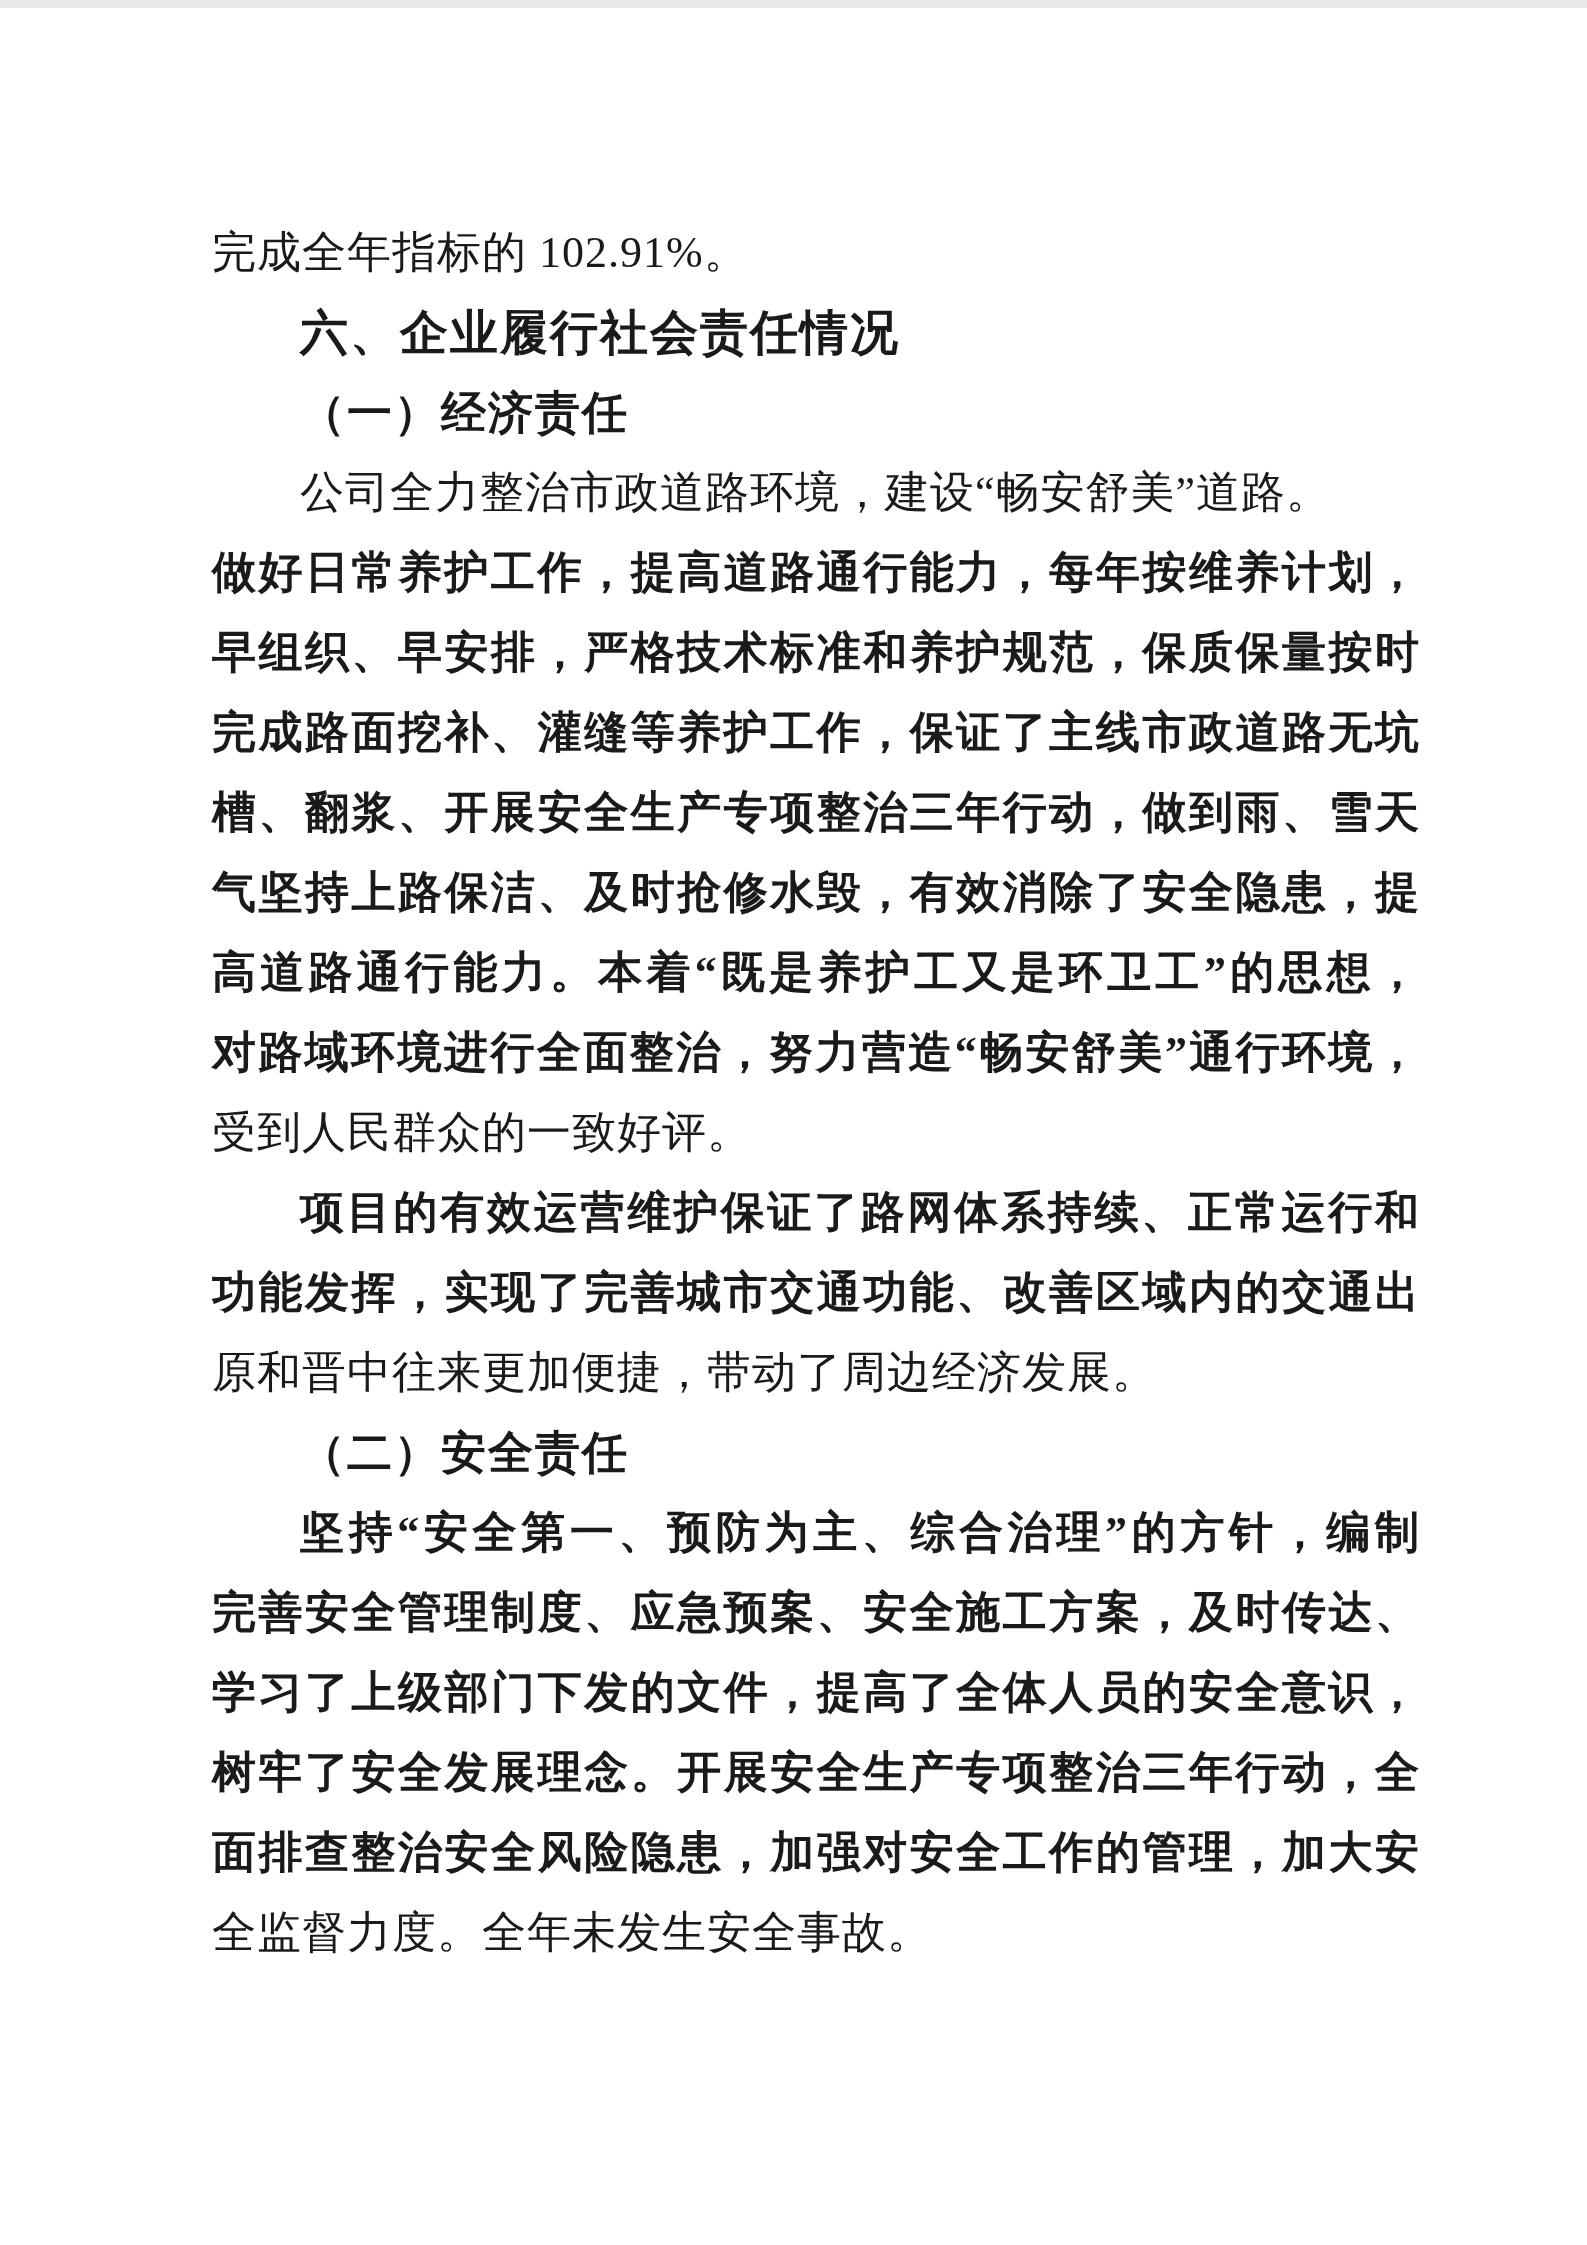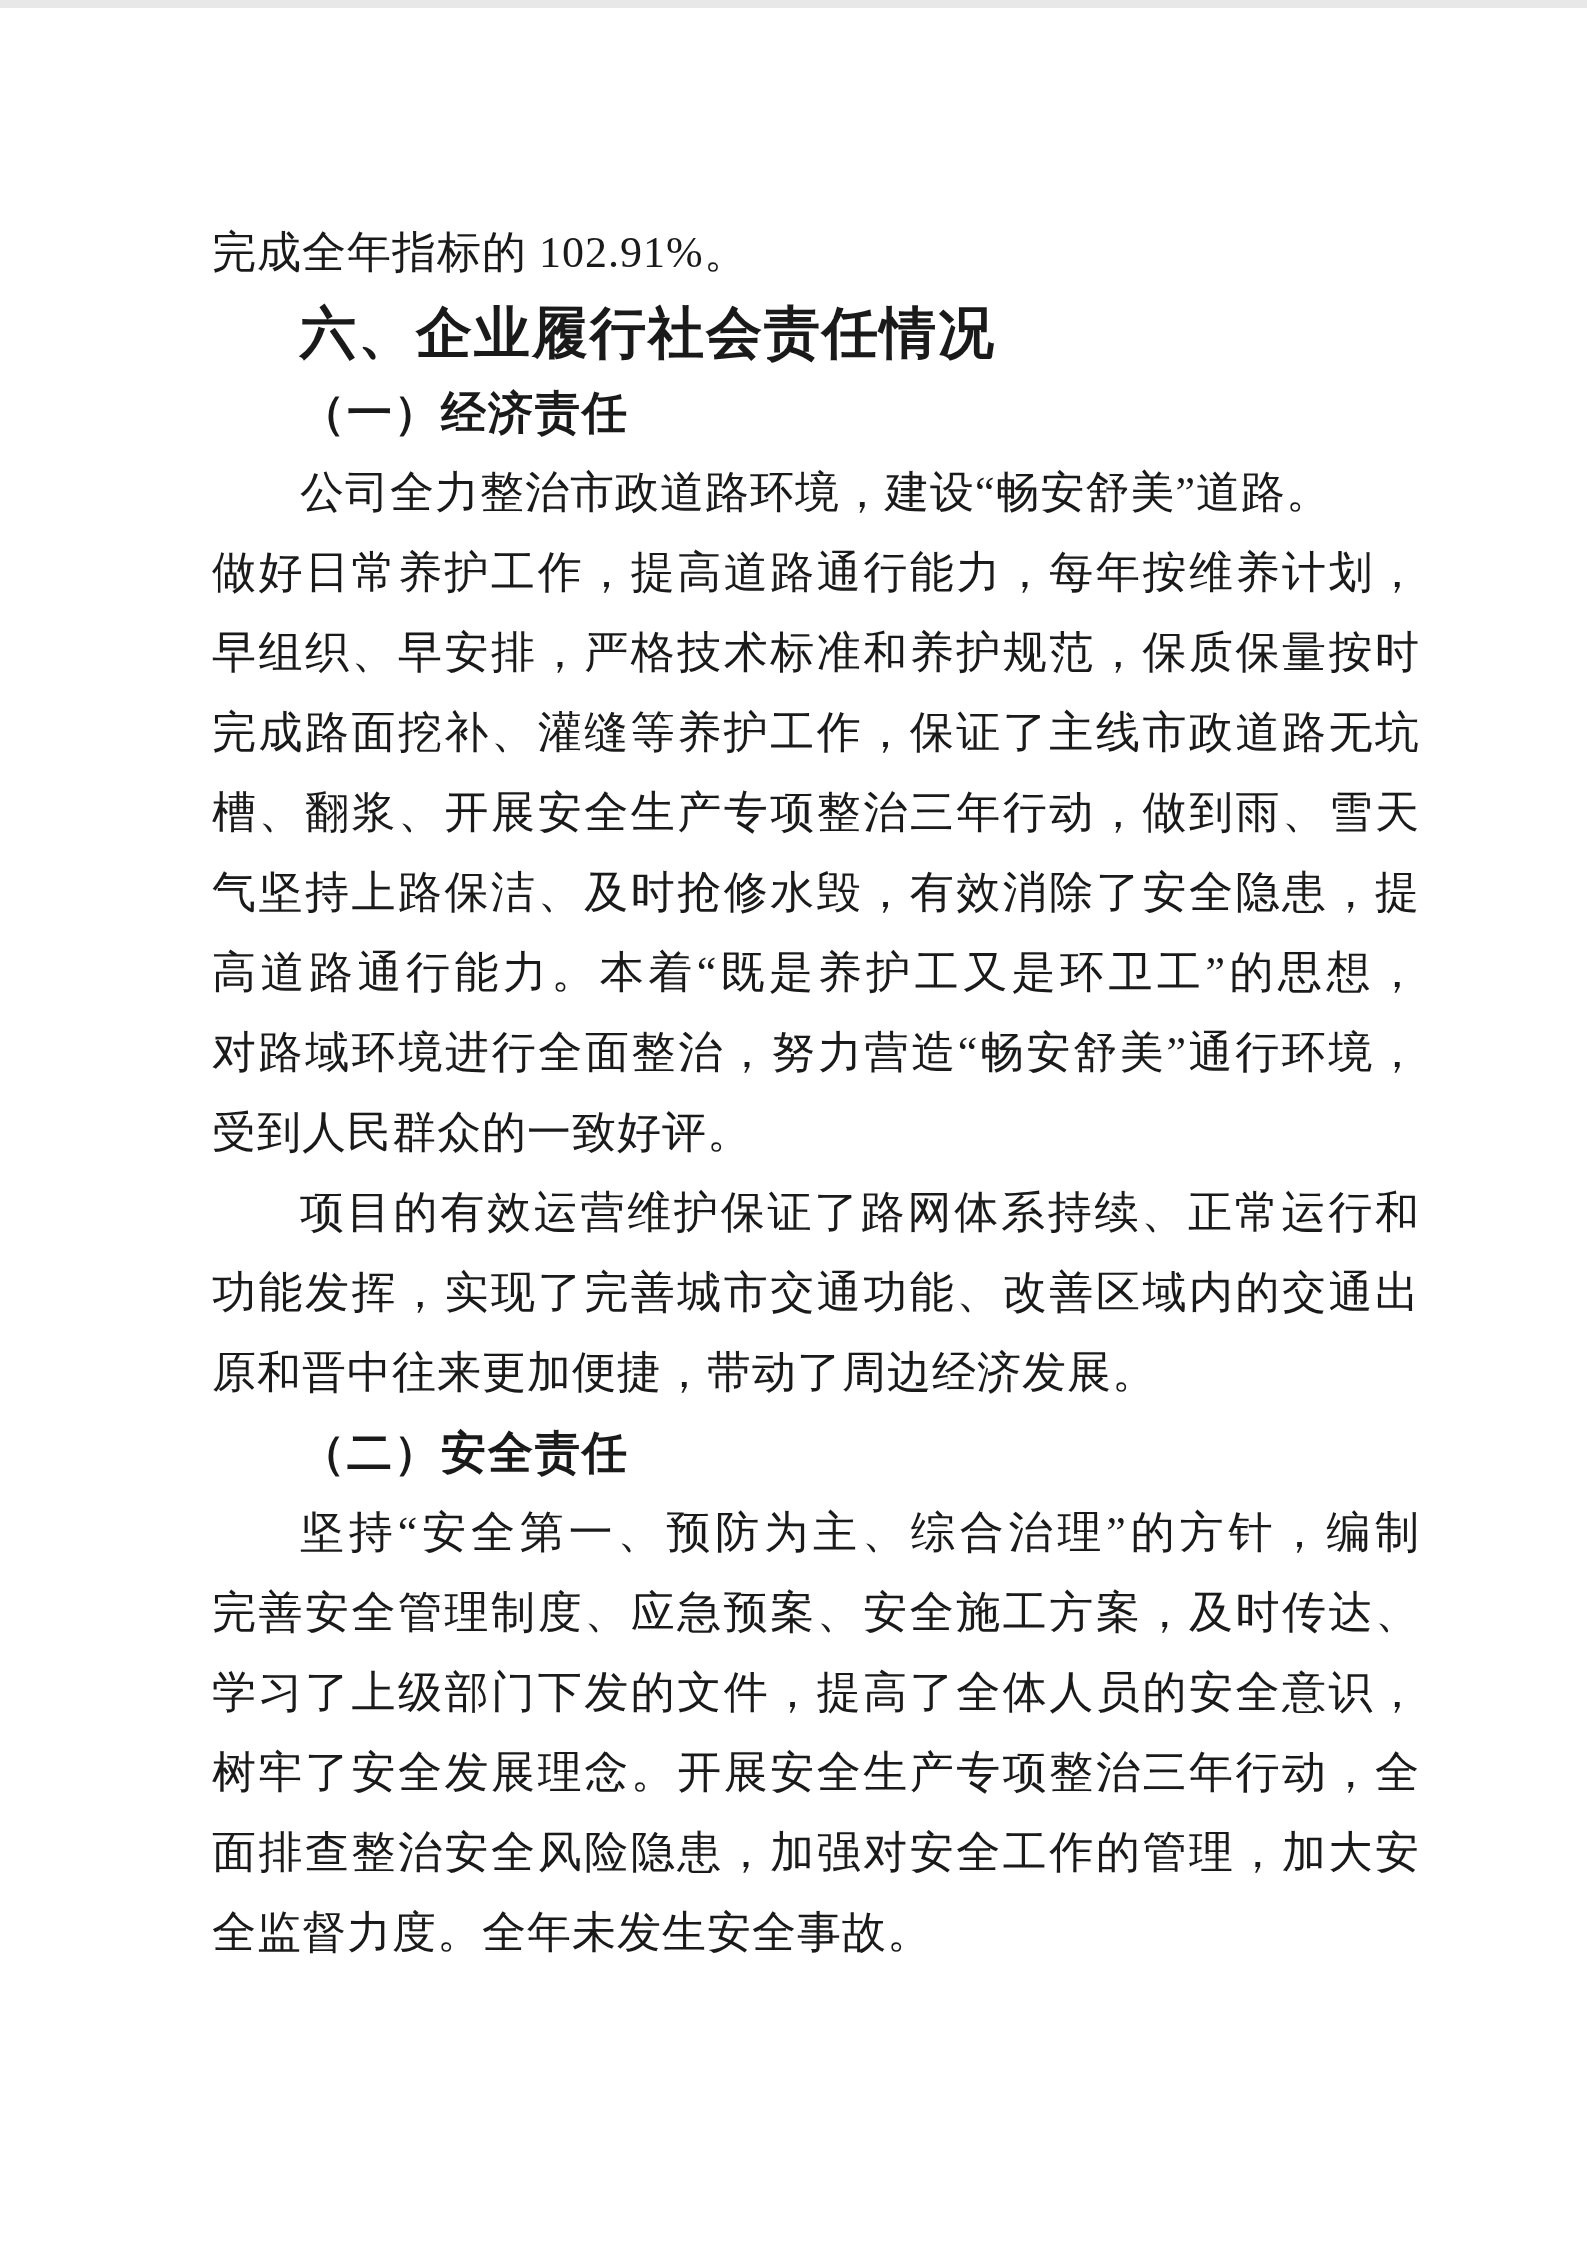--- a/index.html
+++ b/index.html
@@ -27,26 +27,27 @@
     font-size: 44px;
     letter-spacing: 1px;
     text-align: left;
     white-space: nowrap;
   }
   
   .line.fill {
     white-space: normal;
     text-align: justify;
     text-align-last: justify;
+    font-weight: bold;
   }
   .line.indent { padding-left: 88px; }
   .line.h1 {
     font-family: "Liberation Sans", "DejaVu Sans", sans-serif;
     font-weight: 700;
-    font-size: 56px;
+    font-size: 48px;
     letter-spacing: 2px;
   }
   .line.h2 {
     font-family: Liberation Serif, serif;
     font-weight: 700;
     font-size: 45px;
     letter-spacing: 2px;
   }
 </style>
 </head>

